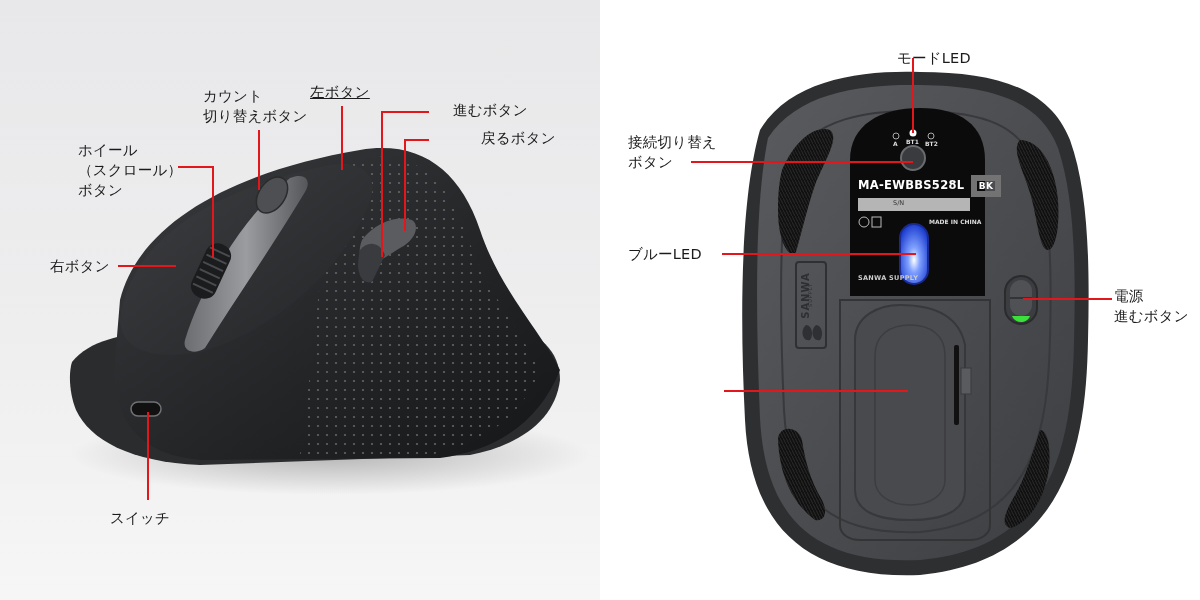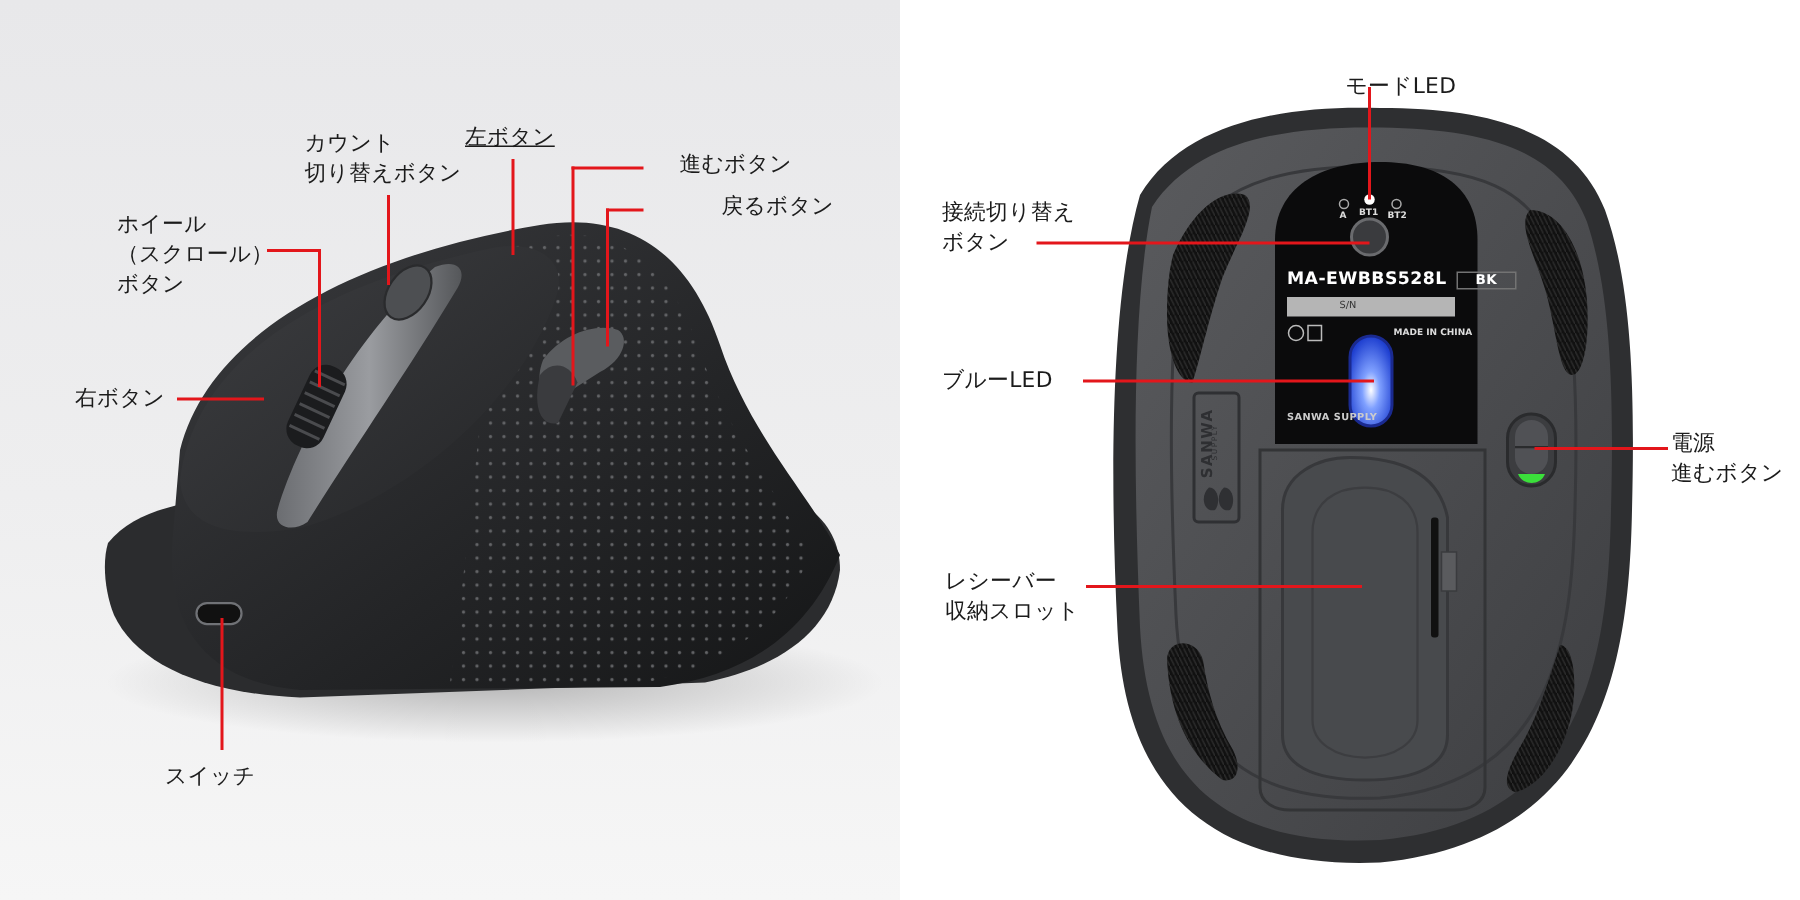--- a/index.html
+++ b/index.html
@@ -149,21 +149,21 @@
     <rect x="410" y="280" width="22" height="36" rx="11" fill="#505155"></rect>
     <line x1="410" y1="298" x2="432" y2="298" stroke="#2a2b2d" stroke-width="1.5"></line>
     <path d="M412 316 C415 324 427 324 430 316 Z" fill="#3be03b"></path>
   </svg>
 
   <div style="position:absolute;left:293px;top:140px;font-size:6px;color:#ddd;font-weight:bold;">A</div>
   <div style="position:absolute;left:306px;top:138px;font-size:6px;color:#ddd;font-weight:bold;">BT1</div>
   <div style="position:absolute;left:325px;top:140px;font-size:6px;color:#ddd;font-weight:bold;">BT2</div>
   <div style="position:absolute;left:258px;top:178px;font-size:11.5px;color:#fff;font-weight:bold;font-family:'DejaVu Sans',sans-serif;letter-spacing:0.3px;">
     <span>MA-EWBBS528L</span>
-    <span style="border:1px solid #737373;padding:0 12px;font-size:9px;margin-left:2px;margin-top:28px;">BK</span>
+    <span style="border:6px solid #737373;padding:0 2px;font-size:9px;margin-left:2px;margin-top:28px;">BK</span>
   </div>
   <div style="position:absolute;left:262px;top:199px;font-size:6.5px;color:#333;margin-left:31px;">S/N</div>
   <div style="position:absolute;left:329px;top:218px;font-size:6px;color:#ddd;font-weight:bold;">MADE IN CHINA</div>
   <div style="position:absolute;left:258px;top:274px;font-size:6.5px;color:#ccc;font-weight:bold;letter-spacing:0.3px;">SANWA SUPPLY</div>
   <div style="position:absolute;left:196px;top:268px;width:30px;height:60px;">
     <div style="position:absolute;left:-14px;top:22px;transform:rotate(-90deg);font-size:10px;font-weight:bold;color:#2e2f32;letter-spacing:1px;">SANWA</div>
     <div style="position:absolute;left:2px;top:24px;transform:rotate(-90deg);font-size:5px;color:#2e2f32;letter-spacing:1px;">SUPPLY</div>
   </div>
 
   <div class="line" style="left:312px;top:58px;width:2px;height:75px;"></div>
@@ -171,15 +171,13 @@
   <div class="line" style="left:122px;top:253px;width:194px;height:2px;"></div>
   <div class="line" style="left:423px;top:298px;width:89px;height:2px;"></div>
   <div class="line" style="left:124px;top:390px;width:184px;height:2px;"></div>
 
   <div class="label" style="left:272px;top:48px;margin-left:25px;">モードLED</div>
   <div class="label" style="left:28px;top:132px;">接続切り替え
 ボタン</div>
   <div class="label" style="left:28px;top:244px;">ブルーLED</div>
   <div class="label" style="left:514px;top:286px;">電源
 進むボタン</div>
-  <div class="label" style="left:30px;top:378px;">レシーバー
-収納スロット</div>
 </div>
 
 </body></html>

